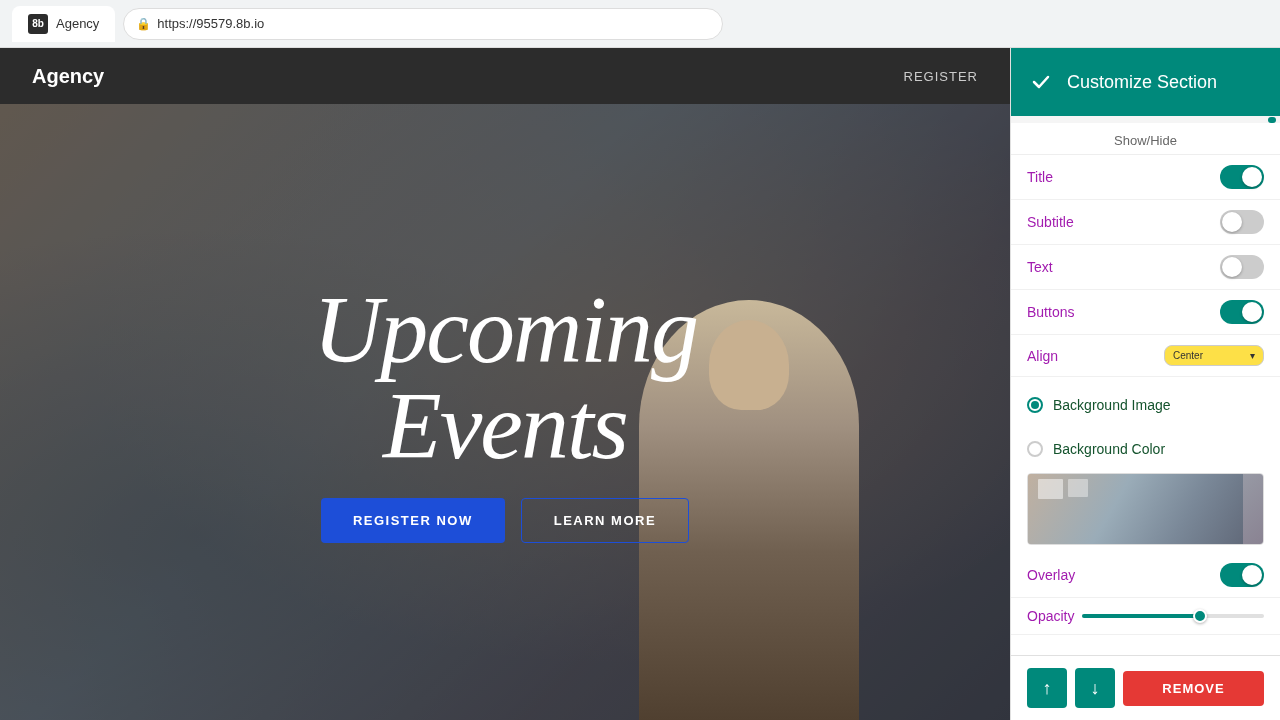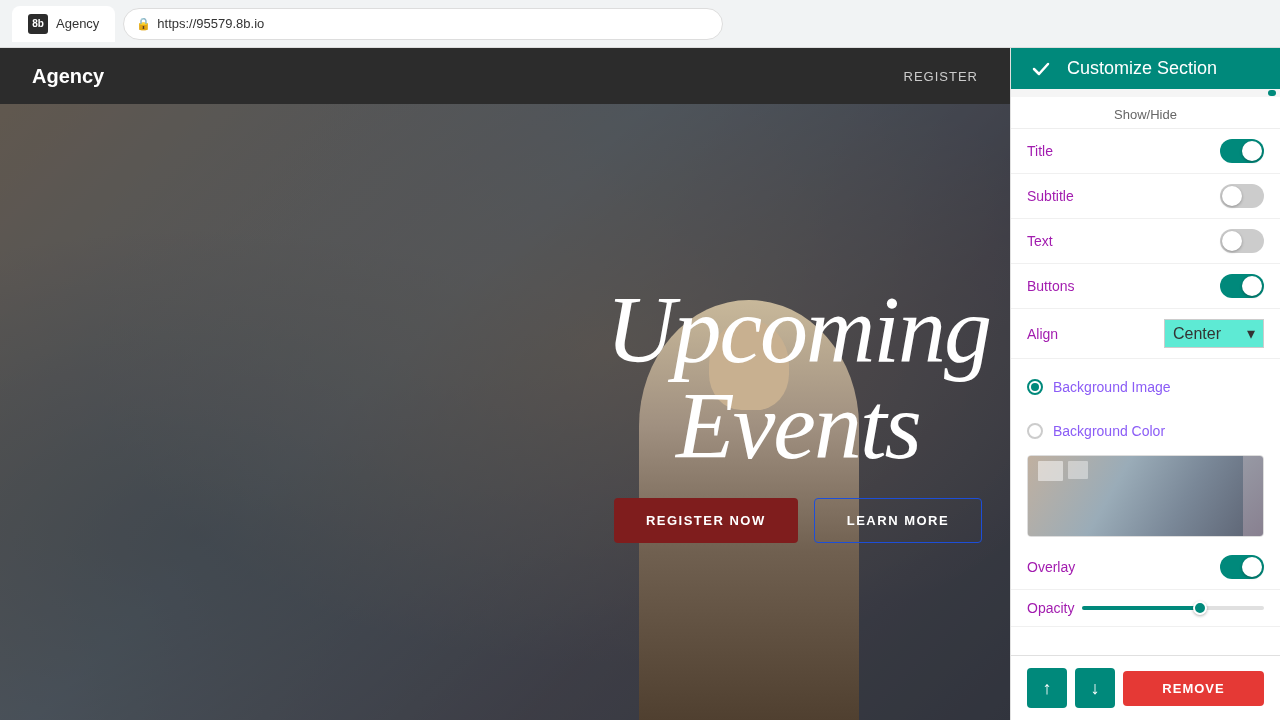--- a/index.html
+++ b/index.html
@@ -93,21 +93,21 @@
       letter-spacing: 1px;
       color: #ccc;
     }
 
     
     .hero {
       flex: 1;
       position: relative;
       overflow: hidden;
       display: flex;
-      align-items: flex-end;
+      align-items: center;
       justify-content: center;
       flex-direction: column;
       background: #888;
     }
     .hero-bg {
       position: absolute;
       inset: 0;
       background: linear-gradient(135deg, #b0a090 0%, #8a9aaa 40%, #707080 70%, #5a6070 100%);
       z-index: 0;
     }
@@ -167,21 +167,21 @@
       font-family: Georgia, serif;
       letter-spacing: -2px;
     }
     .hero-buttons {
       display: flex;
       gap: 16px;
       justify-content: center;
       margin-top: 24px;
     }
     .btn-primary {
-      background: #7f1d1d;
+      background: #1d4ed8;
       color: #fff;
       border: none;
       padding: 14px 32px;
       font-size: 13px;
       letter-spacing: 1.5px;
       font-weight: bold;
       border-radius: 4px;
       cursor: pointer;
     }
     .btn-outline {
@@ -207,21 +207,21 @@
       overflow-y: auto;
     }
 
     
     .panel-header {
       background: #00897b;
       color: #fff;
       display: flex;
       align-items: center;
       padding: 0 16px;
-      height: 41px;
+      height: 68px;
       gap: 12px;
       flex-shrink: 0;
     }
     .panel-header-check {
       width: 28px;
       height: 28px;
       display: flex;
       align-items: center;
       justify-content: center;
     }
@@ -278,39 +278,39 @@
       transition: left 0.2s;
     }
     .toggle.on .toggle-knob { left: 22px; }
     .toggle.off .toggle-knob { left: 2px; }
 
     
     .align-select {
       display: flex;
       align-items: center;
       border: 1px solid #ccc;
-      border-radius: 0;
+      border-radius: 8px;
       padding: 4px 8px;
-      font-size: 16px;
+      font-size: 10px;
       color: #333;
       gap: 6px;
       cursor: pointer;
-      background: #5eead4;
+      background: #fde047;
       min-width: 100px;
       justify-content: space-between;
     }
 
     
     .radio-row {
       display: flex;
       align-items: center;
       padding: 8px 16px;
       gap: 10px;
       font-size: 14px;
-      color: #8b5cf6;
+      color: #14532d;
       margin-top: 12px;
     }
     .radio-circle {
       width: 16px;
       height: 16px;
       border-radius: 50%;
       border: 2px solid #ccc;
       display: flex;
       align-items: center;
       justify-content: center;

